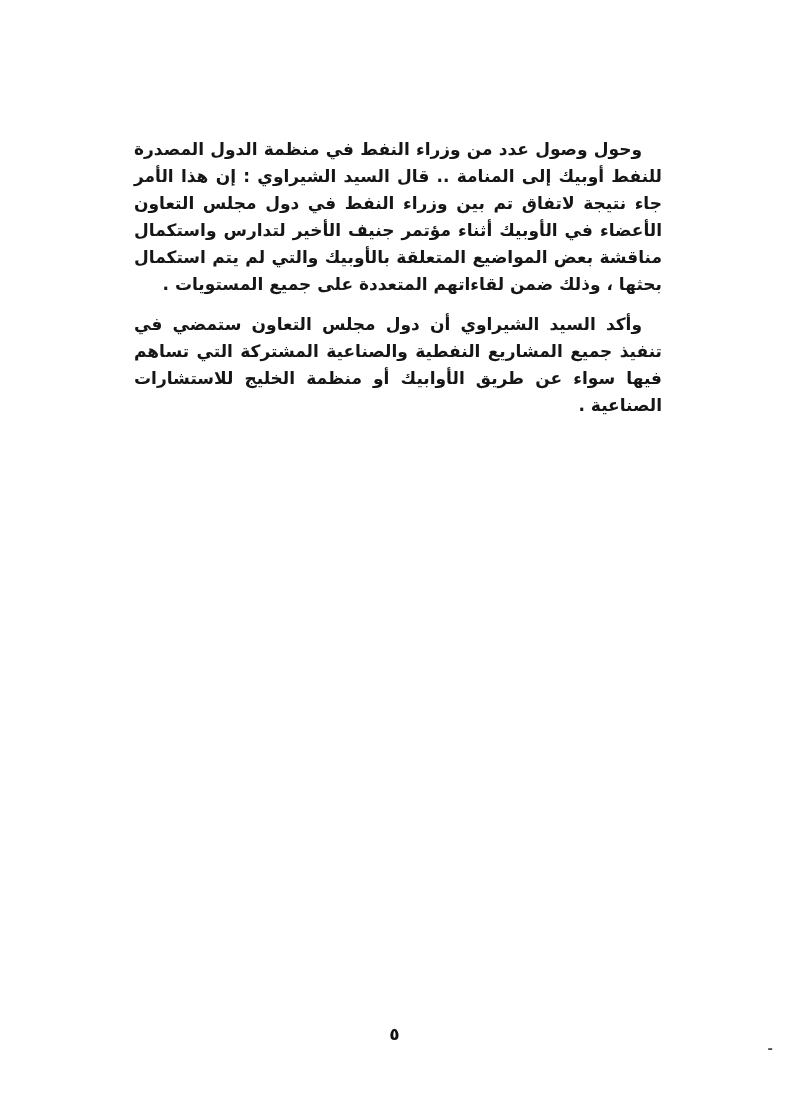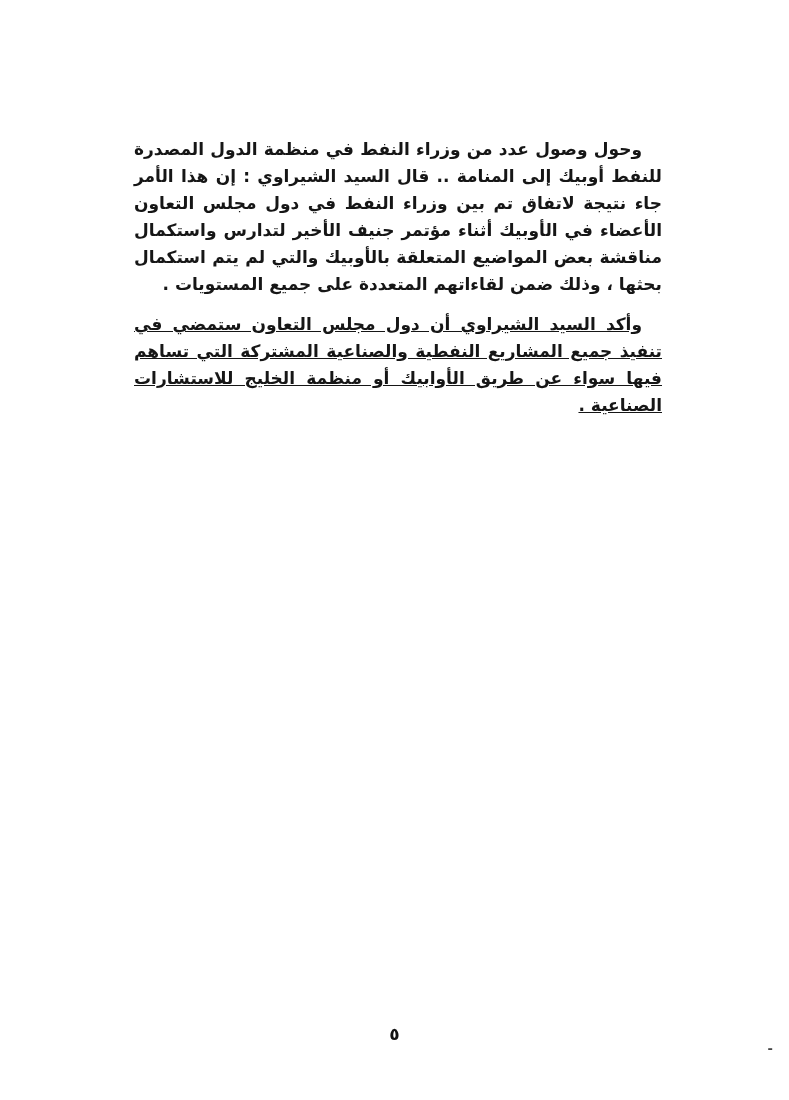--- a/index.html
+++ b/index.html
@@ -28,21 +28,21 @@
     font-weight: 700;
     line-height: 27px;
     letter-spacing: 0.2px;
   }
   .para {
     margin: 0 0 13px 0;
     text-indent: 20px;
     text-align: justify;
     text-justify: inter-word;
   }
-  .para:last-child { margin-bottom: 4px; text-decoration: underline; }
+  .para:last-child { margin-bottom: 4px; }
   .page-number {
     position: absolute;
     top: 1024px;
     left: 0;
     width: 789px;
     text-align: center;
     font-size: 17px;
     font-weight: 700;
     color: #111111;
   }

